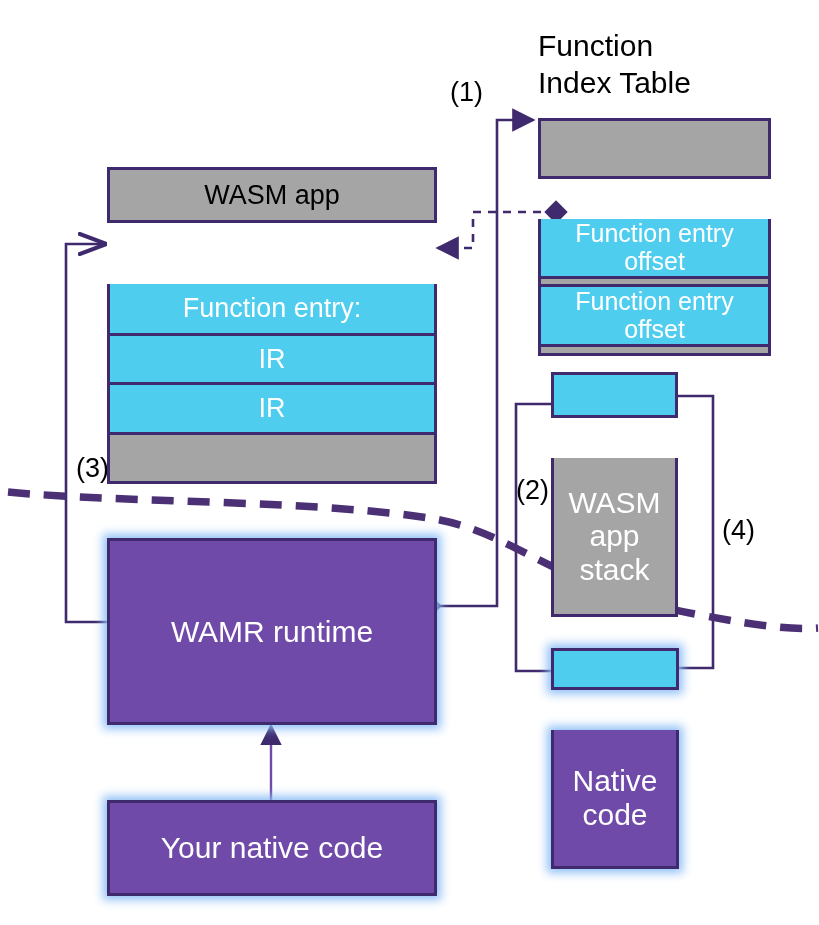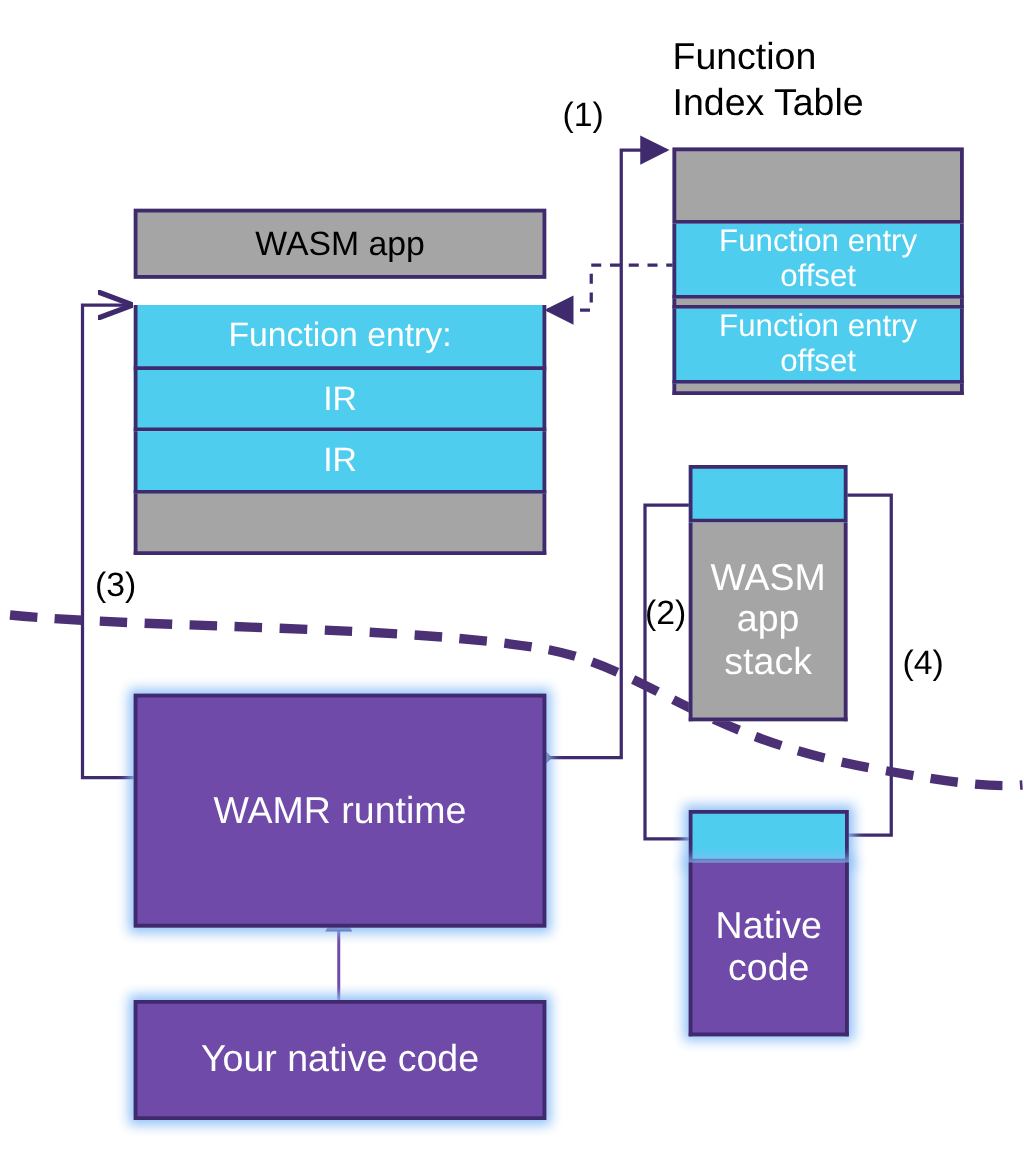--- a/index.html
+++ b/index.html
@@ -31,21 +31,21 @@
     border: 3px solid #3F2A6E;
     display: flex;
     align-items: center;
     justify-content: center;
     text-align: center;
     line-height: 1.12;
   }
   .fill-gray   { background: #A5A5A5; }
   .fill-cyan   { background: #4FCDEF; }
   .fill-purple { background: #6F4AA8; }
-  .no-top    { border-top: none; }
+  .no-top    { border-top: none; margin-top: 40px; }
   .glow {
     box-shadow: 0 0 9px 4px rgba(140,190,245,0.95);
   }
   .label-dark {
     color: #000000;
     font-size: 27px;
   }
   .label-white {
     color: #ffffff;
     font-size: 27px;
@@ -163,17 +163,17 @@
   </div>
 
   <div>
     <div class="box fill-cyan glow" style="left:551px; top:648px; width:128px; height:42px;"></div>
     <div class="box fill-purple glow no-top" style="left:551px; top:690px; width:128px; height:139px;">
       <span class="stacklabel" style="white-space:pre-line;">Native
 code</span>
     </div>
   </div>
 
-  <div class="box fill-purple glow label-white" style="left:107px; top:538px; width:330px; height:187px; font-size:30px;margin-top:17px;">WAMR runtime</div>
+  <div class="box fill-purple glow label-white" style="left:107px; top:538px; width:330px; height:187px; font-size:30px;">WAMR runtime</div>
 
   <div class="box fill-purple glow label-white" style="left:107px; top:800px; width:330px; height:96px; font-size:30px;text-align:right;">Your native code</div>
 
 </div>
 
 </body></html>

